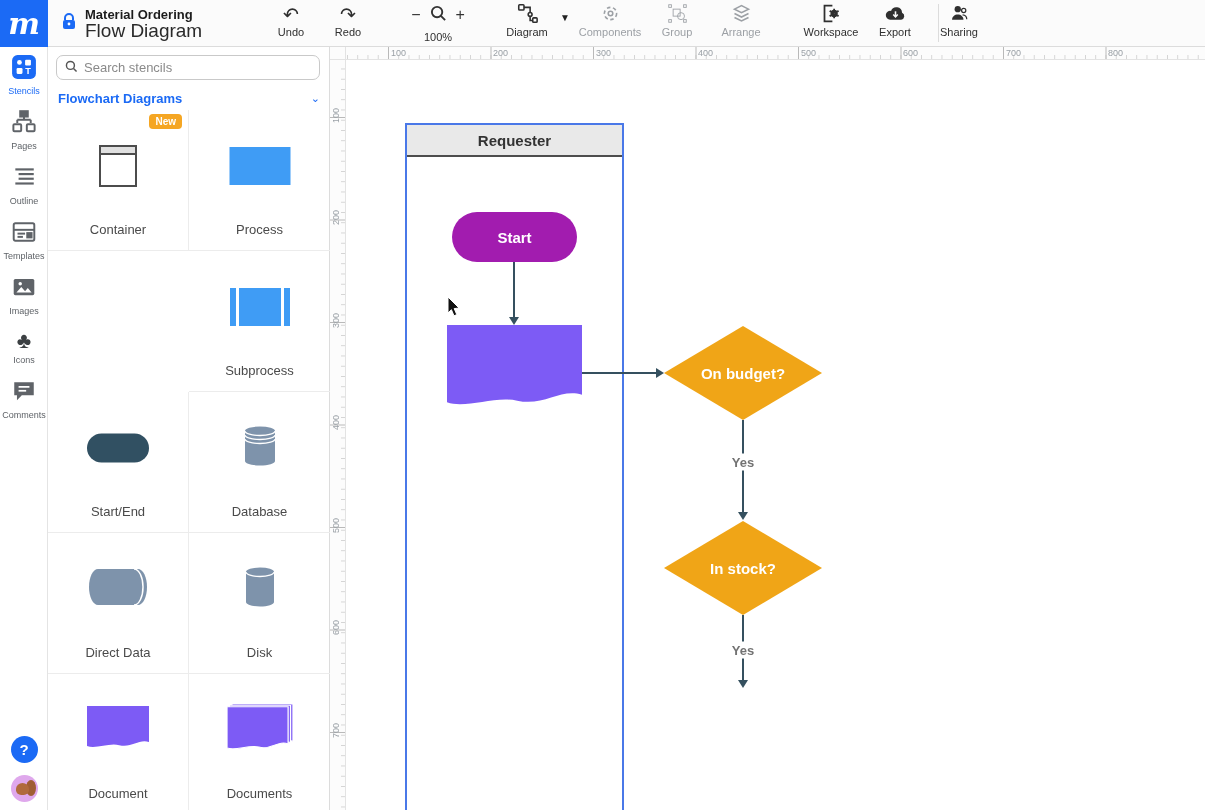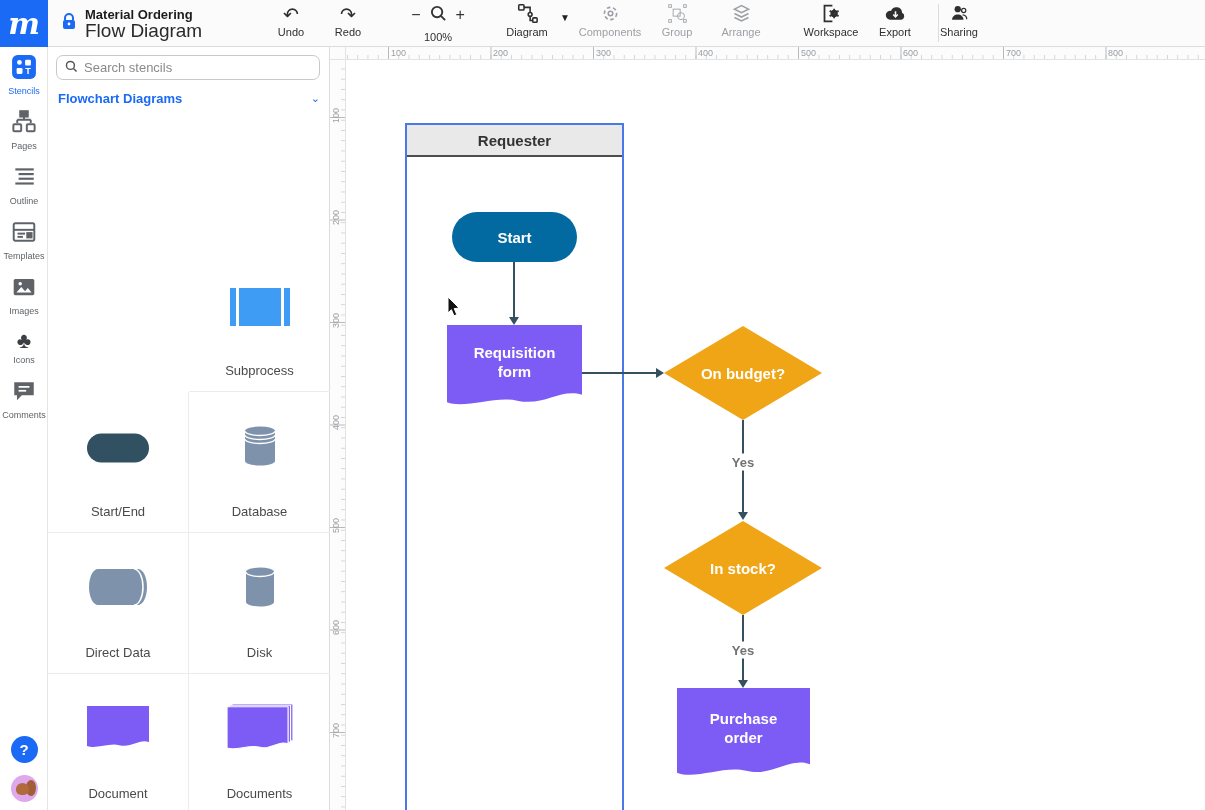--- a/index.html
+++ b/index.html
@@ -102,21 +102,21 @@
   #ruler-corner { position:absolute; left:0; top:0; width:16px; height:13px; background:#fcfcfc;
     border-right:1px solid #e3e3e3; border-bottom:1px solid #e3e3e3; }
 
   
   #swimlane { position:absolute; left:75px; top:76px; width:219px; height:740px;
     border:2px solid #4a78e8; background:#fff; }
   #swimlane .lane-header { height:32px; background:#e9e9e9; border-bottom:2px solid #4d4d4d;
     display:flex; align-items:center; justify-content:center; font-size:15px; font-weight:bold;
     color:#333; }
   .node-start { position:absolute; left:122px; top:165px; width:125px; height:50px;
-    background:#0369a1; border-radius:25px; display:flex; align-items:center;
+    background:#a21caf; border-radius:25px; display:flex; align-items:center;
     justify-content:center; color:#fff; font-size:15px; font-weight:bold; }
   .doc-node { position:absolute; }
   .doc-node svg { position:absolute; left:0; top:0; width:100%; height:100%; }
   .doc-node .doc-text { position:absolute; left:0; top:0; width:100%; height:86%;
     display:flex; align-items:center; justify-content:center; text-align:center;
     color:#fff; font-size:15px; font-weight:bold; line-height:19px; padding:0 14px; }
   #node-requisition { left:117px; top:278px; width:135px; height:85px; }
   #node-purchase { left:347px; top:641px; width:133px; height:93px; }
   .diamond-node { position:absolute; width:158px; height:94px; background:#f0a517;
     clip-path:polygon(50% 0,100% 50%,50% 100%,0 50%); display:flex; align-items:center;
@@ -364,20 +364,31 @@
       </span>
       <input type="text" placeholder="Search stencils" style="">
     </div>
     <div id="category">
       <span class="cat-label">Flowchart Diagrams</span>
       <span class="chev">⌄</span>
     </div>
 
     <div id="grid">
 
+      <div class="cell colL" style="top:0;">
+        <span class="badge">New</span>
+        <span class="shape sh-container">
+            <i></i>
+          </span>
+        <span class="slabel">Container</span>
+      </div>
+      <div class="cell colR" style="top:0;">
+        <span class="shape sh-rect"></span>
+        <span class="slabel">Process</span>
+      </div>
 
       <div class="cell colR" style="top:141px;">
         <span class="shape sh-sub">
           <i style="left:6px;"></i>
             <i style="right:6px;"></i>
         </span>
         <span class="slabel">Subprocess</span>
       </div>
 
       <div class="cell colL" style="top:282px;">
@@ -479,32 +490,25 @@
     <div class="edge-v" style="left:412px;top:568px;height:65px;"></div>
     <div class="ah-down" style="left:408px;top:633px;"></div>
     <span class="edge-label" style="left:413px;top:603px;">Yes</span>
 
     <div class="node-start">Start</div>
 
     <div class="doc-node" id="node-requisition">
       <svg viewBox="0 0 100 100" preserveAspectRatio="none">
           <path d="M0 0 H100 V82 C84 74 72 96 52 89 C35 83 14 99 0 91 Z" fill="#7d5bf5"></path>
         </svg>
-      <div class="doc-text">Requisition form</div>
     </div>
 
     <div class="diamond-node" id="node-onbudget">On budget?</div>
     <div class="diamond-node" id="node-instock">In stock?</div>
 
-    <div class="doc-node" id="node-purchase">
-      <svg viewBox="0 0 100 100" preserveAspectRatio="none">
-          <path d="M0 0 H100 V82 C84 74 72 96 52 89 C35 83 14 99 0 91 Z" fill="#7d5bf5"></path>
-        </svg>
-      <div class="doc-text">Purchase order</div>
-    </div>
 
     <span id="cursor">
       <svg width="16" height="22" viewBox="0 0 16 22">
           <path d="M1 1 L12 12 L7.2 12.6 L9.8 18.6 L7 19.8 L4.4 13.7 L1 17 Z" fill="#111" stroke="#fff" stroke-width="1"></path>
         </svg>
     </span>
   </div>
 
 </div>
 

